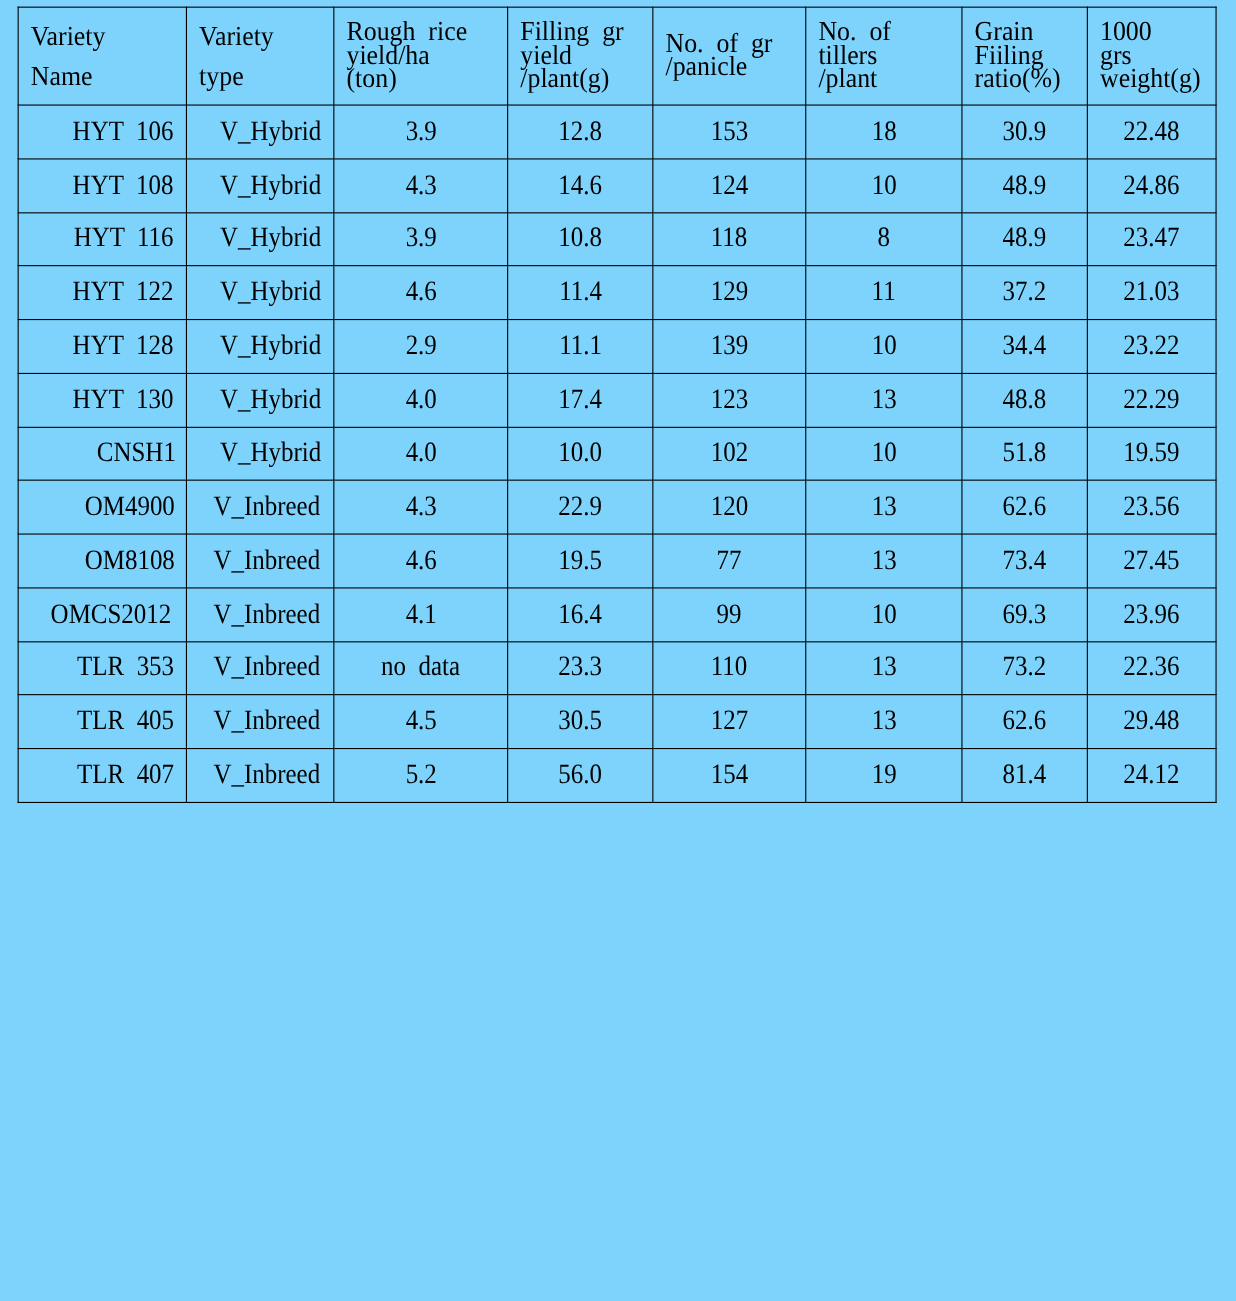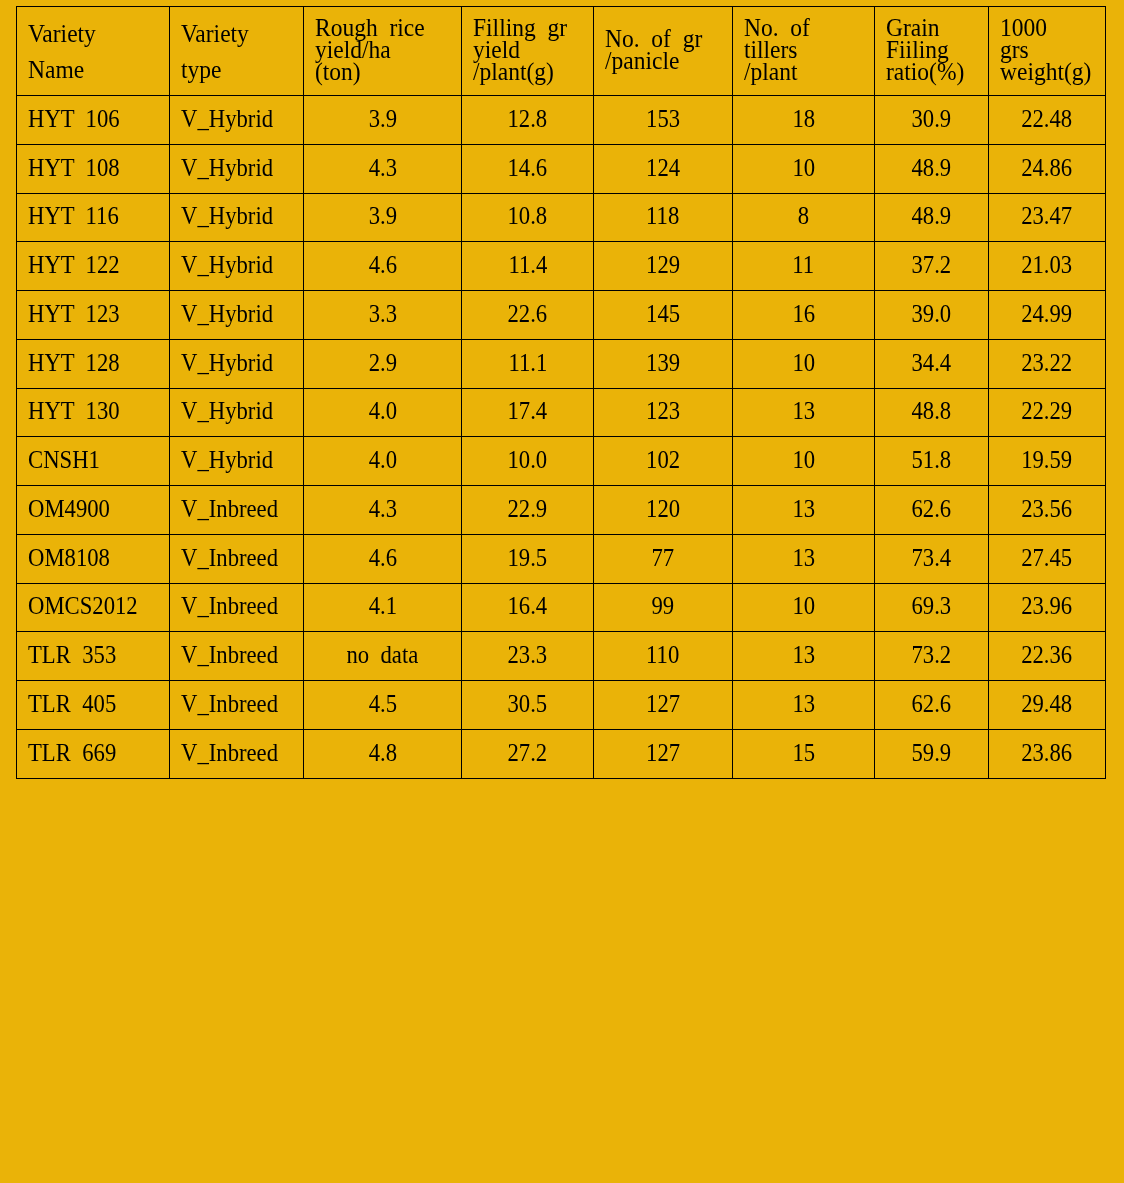--- a/index.html
+++ b/index.html
@@ -2,21 +2,21 @@
 <html><head>
 <meta charset="utf-8">
 <title>Variety trait table</title>
 <style>
   html, body { margin:0; padding:0; background:#ffffff; }
   body {
     width:1124px; height:1183px; overflow:hidden;
     font-family:"Liberation Serif", serif;
     color:#000000;
   }
-  #sheet { position:relative; width:1124px; height:1183px; background:#eab308; }
+  #sheet { position:relative; width:1124px; height:1183px; background:#7dd3fc; }
   table.data-table {
     position:absolute; left:16px; top:6px;
     border-collapse:collapse; table-layout:fixed;
     width:1089px; font-size:25.5px; color:#000;
   }
   table.data-table td, table.data-table th {
     border:1px solid #000000; font-weight:normal; padding:0;
     box-sizing:border-box; overflow:hidden;
   }
   table.data-table th.hdr-cell {
@@ -30,21 +30,21 @@
   }
   table.data-table th.hdr-cell.wide-lead .hbox { line-height:36px; top:1px; }
   table.data-table th.hdr-cell .hl { display:block; white-space:pre; }
   table.data-table tbody td { height:48.75px; vertical-align:middle; }
   table.data-table tbody td .v {
     display:inline-block; white-space:pre; line-height:1;
     position:relative; top:-1px;
   }
   table.data-table td.cell-center { text-align:center; }
   table.data-table td.cell-center .v { transform:scaleX(0.89); transform-origin:center center; }
-  table.data-table td.cell-left { text-align:left; padding:0 0 0 11px; }
+  table.data-table td.cell-left { text-align:right; padding:0 0 0 11px; }
   table.data-table td.cell-left .v { transform:scaleX(0.89); transform-origin:left center; }
 </style>
 </head>
 <body>
 
 <div id="sheet">
   <table class="data-table">
     <colgroup>
       <col style="width:153px">
       <col style="width:134px">
@@ -147,30 +147,20 @@
         <td class="cell-left"><span class="v">HYT  122</span></td>
         <td class="cell-left"><span class="v">V_Hybrid</span></td>
         <td class="cell-center"><span class="v">4.6</span></td>
         <td class="cell-center"><span class="v">11.4</span></td>
         <td class="cell-center"><span class="v">129</span></td>
         <td class="cell-center"><span class="v">11</span></td>
         <td class="cell-center"><span class="v">37.2</span></td>
         <td class="cell-center"><span class="v">21.03</span></td>
       </tr>
       <tr>
-        <td class="cell-left"><span class="v">HYT  123</span></td>
-        <td class="cell-left"><span class="v">V_Hybrid</span></td>
-        <td class="cell-center"><span class="v">3.3</span></td>
-        <td class="cell-center"><span class="v">22.6</span></td>
-        <td class="cell-center"><span class="v">145</span></td>
-        <td class="cell-center"><span class="v">16</span></td>
-        <td class="cell-center"><span class="v">39.0</span></td>
-        <td class="cell-center"><span class="v">24.99</span></td>
-      </tr>
-      <tr>
         <td class="cell-left"><span class="v">HYT  128</span></td>
         <td class="cell-left"><span class="v">V_Hybrid</span></td>
         <td class="cell-center"><span class="v">2.9</span></td>
         <td class="cell-center"><span class="v">11.1</span></td>
         <td class="cell-center"><span class="v">139</span></td>
         <td class="cell-center"><span class="v">10</span></td>
         <td class="cell-center"><span class="v">34.4</span></td>
         <td class="cell-center"><span class="v">23.22</span></td>
       </tr>
       <tr>
@@ -237,24 +227,24 @@
         <td class="cell-left"><span class="v">TLR  405</span></td>
         <td class="cell-left"><span class="v">V_Inbreed</span></td>
         <td class="cell-center"><span class="v">4.5</span></td>
         <td class="cell-center"><span class="v">30.5</span></td>
         <td class="cell-center"><span class="v">127</span></td>
         <td class="cell-center"><span class="v">13</span></td>
         <td class="cell-center"><span class="v">62.6</span></td>
         <td class="cell-center"><span class="v">29.48</span></td>
       </tr>
       <tr>
-        <td class="cell-left"><span class="v">TLR  669</span></td>
-        <td class="cell-left"><span class="v">V_Inbreed</span></td>
-        <td class="cell-center"><span class="v">4.8</span></td>
-        <td class="cell-center"><span class="v">27.2</span></td>
-        <td class="cell-center"><span class="v">127</span></td>
-        <td class="cell-center"><span class="v">15</span></td>
-        <td class="cell-center"><span class="v">59.9</span></td>
-        <td class="cell-center"><span class="v">23.86</span></td>
+        <td class="cell-left"><span class="v">TLR  407</span></td>
+        <td class="cell-left"><span class="v">V_Inbreed</span></td>
+        <td class="cell-center"><span class="v">5.2</span></td>
+        <td class="cell-center"><span class="v">56.0</span></td>
+        <td class="cell-center"><span class="v">154</span></td>
+        <td class="cell-center"><span class="v">19</span></td>
+        <td class="cell-center"><span class="v">81.4</span></td>
+        <td class="cell-center"><span class="v">24.12</span></td>
       </tr>
     </tbody>
   </table>
 </div>
 
 </body></html>

